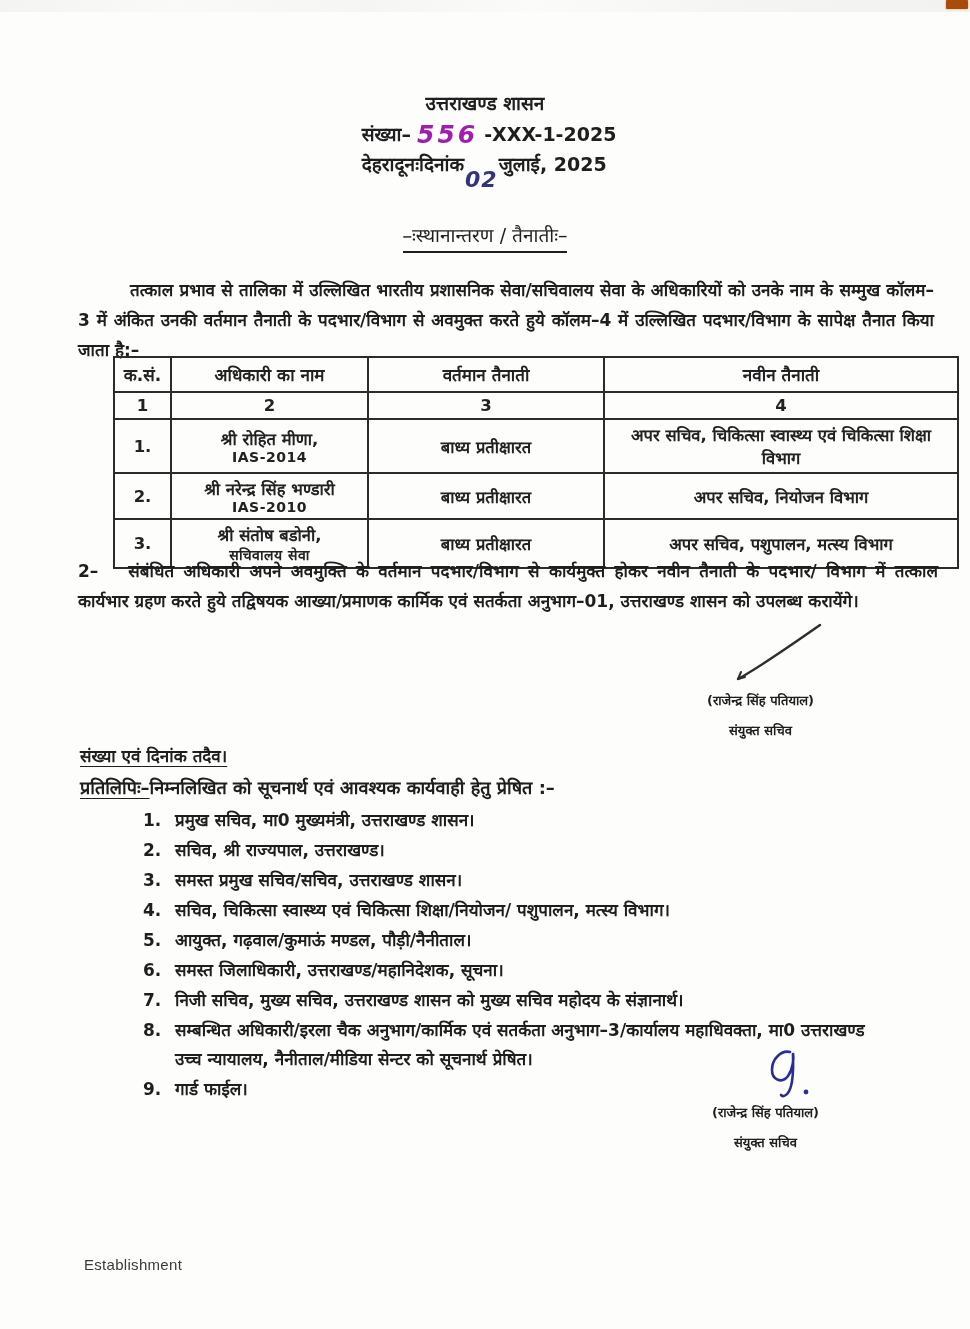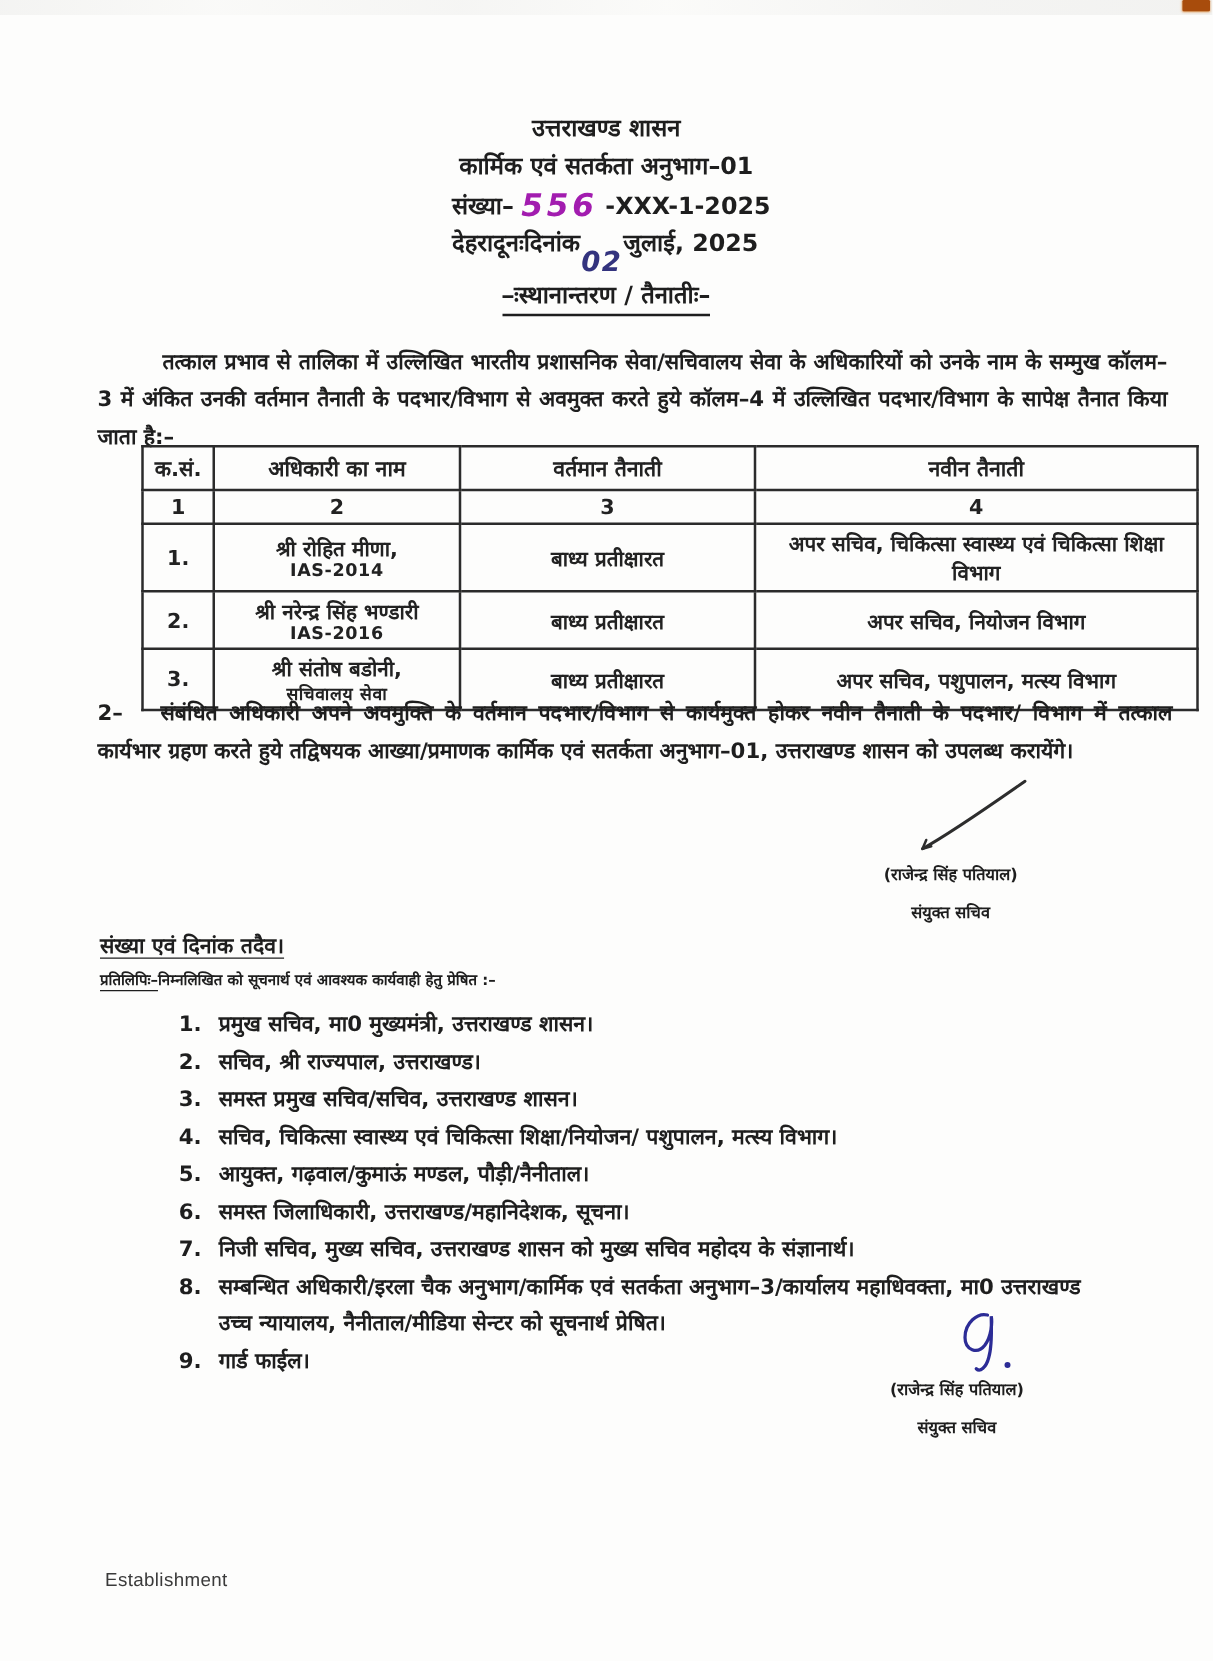--- a/index.html
+++ b/index.html
@@ -30,21 +30,21 @@
     letter-spacing:3px;position:relative;top:2px;padding:0 6px;
   }
   .hand-date{
     color:#33337e;font-size:22px;font-weight:600;font-style:italic;
     letter-spacing:1px;position:relative;top:16px;padding:0 1px;
   }
   .doc-title{
     left:0;top:222px;width:970px;text-align:center;
   }
   .doc-title span{
-    display:inline-block;font-size:19px;font-weight:700;
+    display:inline-block;font-size:19px;font-weight:400;
     border-bottom:2px solid #1e1e1e;padding-bottom:3px;
   }
   
   .para{
     font-size:17px;font-weight:600;line-height:30px;
     text-align:justify;
   }
   .para1{left:78px;top:252px;width:856px;text-indent:52px;margin-top:23px;}
   .para2{left:78px;top:556px;width:860px;}
   .para2 .pnum{font-weight:700;padding-right:30px;}
@@ -65,40 +65,39 @@
   .sig-name{font-size:13px;font-weight:700;text-align:center;line-height:30px;}
   .sig1-stroke{left:728px;top:616px;}
   .sig1-block{left:618px;top:686px;width:285px;}
   .sig2-ink{left:760px;top:1046px;}
   .sig2-block{left:628px;top:1098px;width:275px;}
   
   .ref-line{
     left:80px;top:744px;font-size:17px;font-weight:700;
     text-decoration:underline;text-underline-offset:4px;
   }
-  .copy-line{left:80px;top:775px;font-size:12px;font-weight:700;}
+  .copy-line{left:80px;top:775px;font-size:18px;font-weight:700;}
   .copy-line .copy-label{text-decoration:underline;text-underline-offset:4px;}
   .copy-list{left:143px;top:806px;width:740px;}
   .copy-item{display:flex;font-size:17px;font-weight:600;line-height:29px;margin-bottom:1px;}
   .copy-item .num{width:26px;flex:0 0 26px;font-weight:700;}
   .copy-item .txt{flex:1;padding-left:6px;}
   .footer-label{
     left:84px;top:1256px;font-size:15px;color:#3a3a3a;
     font-family:"Liberation Sans",sans-serif;letter-spacing:.3px;
   }
 </style>
 </head>
 <body>
 
 <div class="abs scan-top"></div>
 <div class="abs scan-mark"></div>
 
 <div class="abs header">
   <div class="h-line">उत्तराखण्ड शासन</div>
-  <div class="h-line">कार्मिक एवं सतर्कता अनुभाग–01</div>
   <div class="h-left">
     <div class="h-line"><span>संख्या–</span><span class="hand">556</span><span>-XXX-1-2025</span></div>
     <div class="h-line"><span>देहरादूनःदिनांक</span><span class="hand-date">02</span><span>जुलाई, 2025</span></div>
   </div>
 </div>
 
 <div class="abs doc-title">
   <span>–ःस्थानान्तरण / तैनातीः–</span>
 </div>
 
@@ -125,21 +124,21 @@
     <td>4</td>
   </tr>
   <tr>
     <td>1.</td>
     <td><span>श्री रोहित मीणा,</span><span class="name-sub">IAS-2014</span></td>
     <td>बाध्य प्रतीक्षारत</td>
     <td>अपर सचिव, चिकित्सा स्वास्थ्य एवं चिकित्सा शिक्षा विभाग</td>
   </tr>
   <tr>
     <td>2.</td>
-    <td><span>श्री  नरेन्द्र सिंह भण्डारी</span><span class="name-sub">IAS-2016</span></td>
+    <td><span>श्री  नरेन्द्र सिंह भण्डारी</span><span class="name-sub">IAS-2010</span></td>
     <td>बाध्य प्रतीक्षारत</td>
     <td>अपर सचिव, नियोजन विभाग</td>
   </tr>
   <tr>
     <td>3.</td>
     <td><span>श्री संतोष बडोनी,</span><span class="name-sub">सचिवालय सेवा</span></td>
     <td>बाध्य प्रतीक्षारत</td>
     <td>अपर सचिव, पशुपालन, मत्स्य विभाग</td>
   </tr>
 </tbody>

